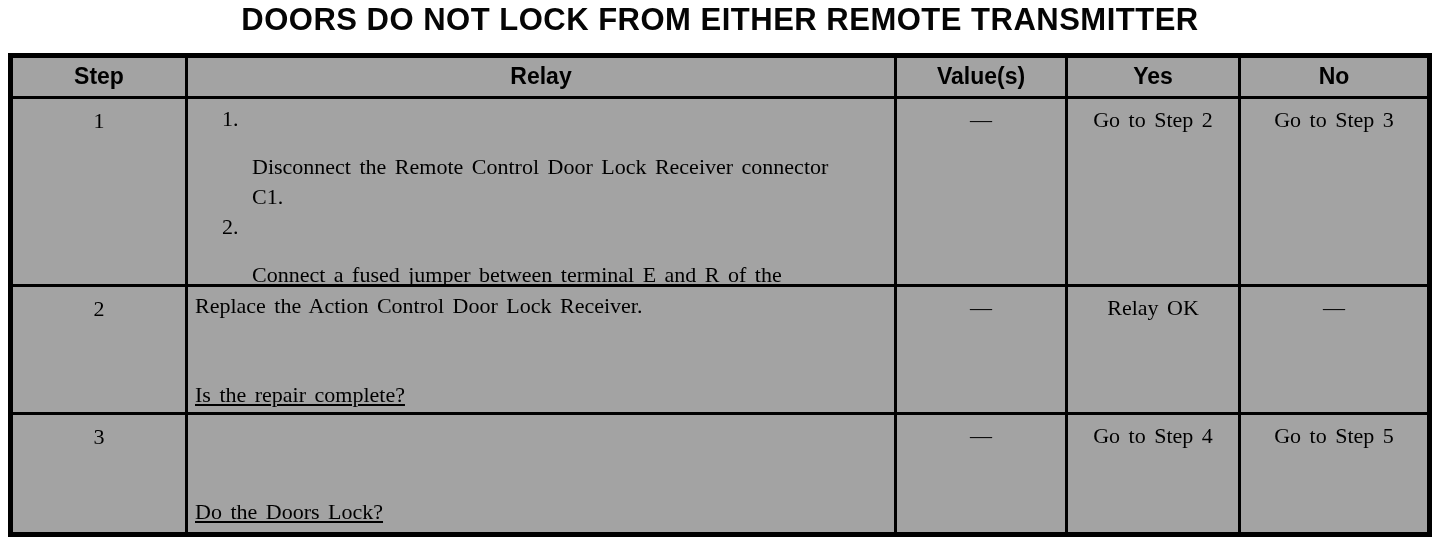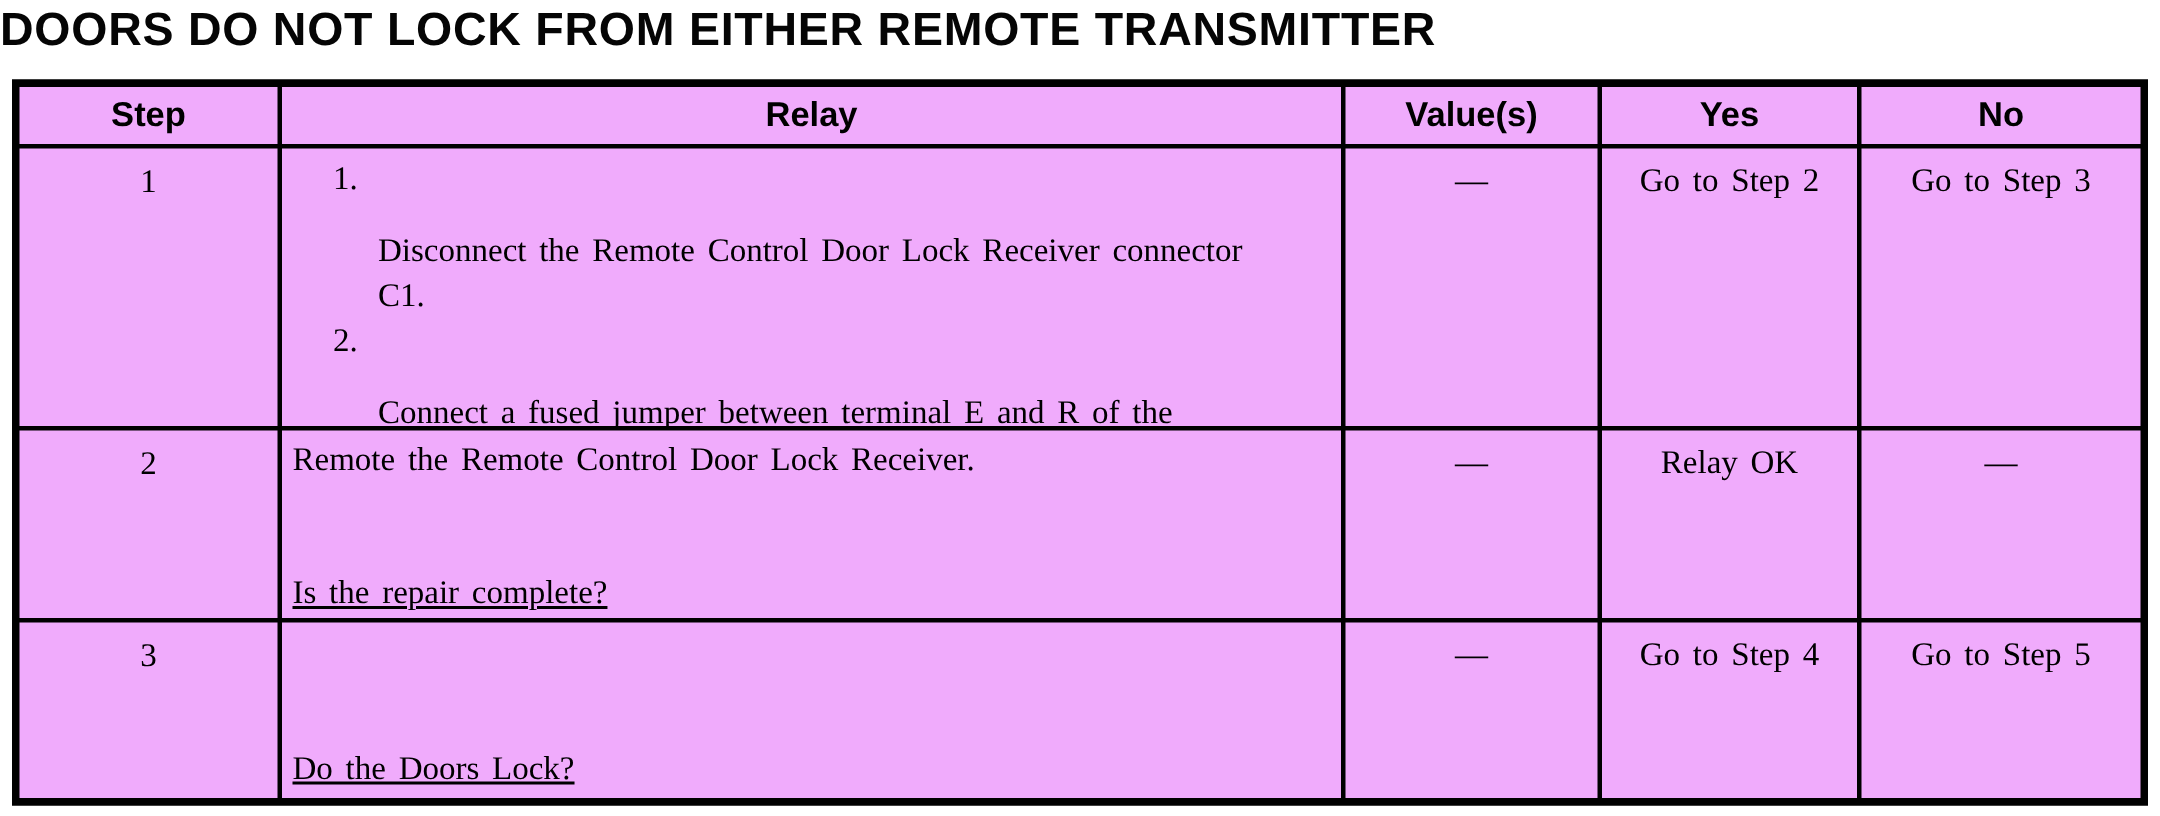--- a/index.html
+++ b/index.html
@@ -1,37 +1,37 @@
 <!DOCTYPE html>
 <html><head>
 <meta charset="utf-8">
 <style>
   * { margin:0; padding:0; box-sizing:border-box; }
   html,body { width:1440px; height:544px; background:#ffffff; overflow:hidden; }
   body { font-family:"Liberation Serif", serif; color:#000; position:relative; }
 
   .page-title {
     position:absolute; top:2px; left:0; width:1440px;
-    text-align:left;
+    text-align:center;
     font-family:"Liberation Sans", sans-serif;
     font-weight:bold; font-size:31px; letter-spacing:0.5px;
     color:#050505;
   }
 
   .diag-table {
     position:absolute; left:8px; top:53px;
     display:grid;
     grid-template-columns:172px 706px 168px 170px 186px;
     grid-template-rows:38px 185px 125px 117px;
     gap:3px;
     background:#000;
     border:5px solid #000;
   }
   .trow { display:contents; }
-  .cell { background:#f0abfc; overflow:hidden; }
+  .cell { background:#a3a3a3; overflow:hidden; }
 
   .hcell {
     font-family:"Liberation Sans", sans-serif;
     font-weight:bold; font-size:23px;
     text-align:center; line-height:37px;
   }
 
   .body-text { font-size:22px; line-height:30px; word-spacing:3px; }
 
   .step-cell { text-align:center; padding-top:7px; }
@@ -78,21 +78,21 @@
       <div class="question">Do the Doors Lock?</div>
     </div>
     <div class="cell body-text center-cell">—</div>
     <div class="cell body-text center-cell">Go to Step 2</div>
     <div class="cell body-text center-cell">Go to Step 3</div>
   </div>
 
   <div class="trow">
     <div class="cell body-text step-cell">2</div>
     <div class="cell body-text action-cell">
-      <div class="action-text">Remote the Remote Control Door Lock Receiver.</div>
+      <div class="action-text">Replace the Action Control Door Lock Receiver.</div>
       <div class="question q-deep">Is the repair complete?</div>
     </div>
     <div class="cell body-text center-cell">—</div>
     <div class="cell body-text center-cell">Relay OK</div>
     <div class="cell body-text center-cell">—</div>
   </div>
 
   <div class="trow">
     <div class="cell body-text step-cell">3</div>
     <div class="cell body-text action-cell">

